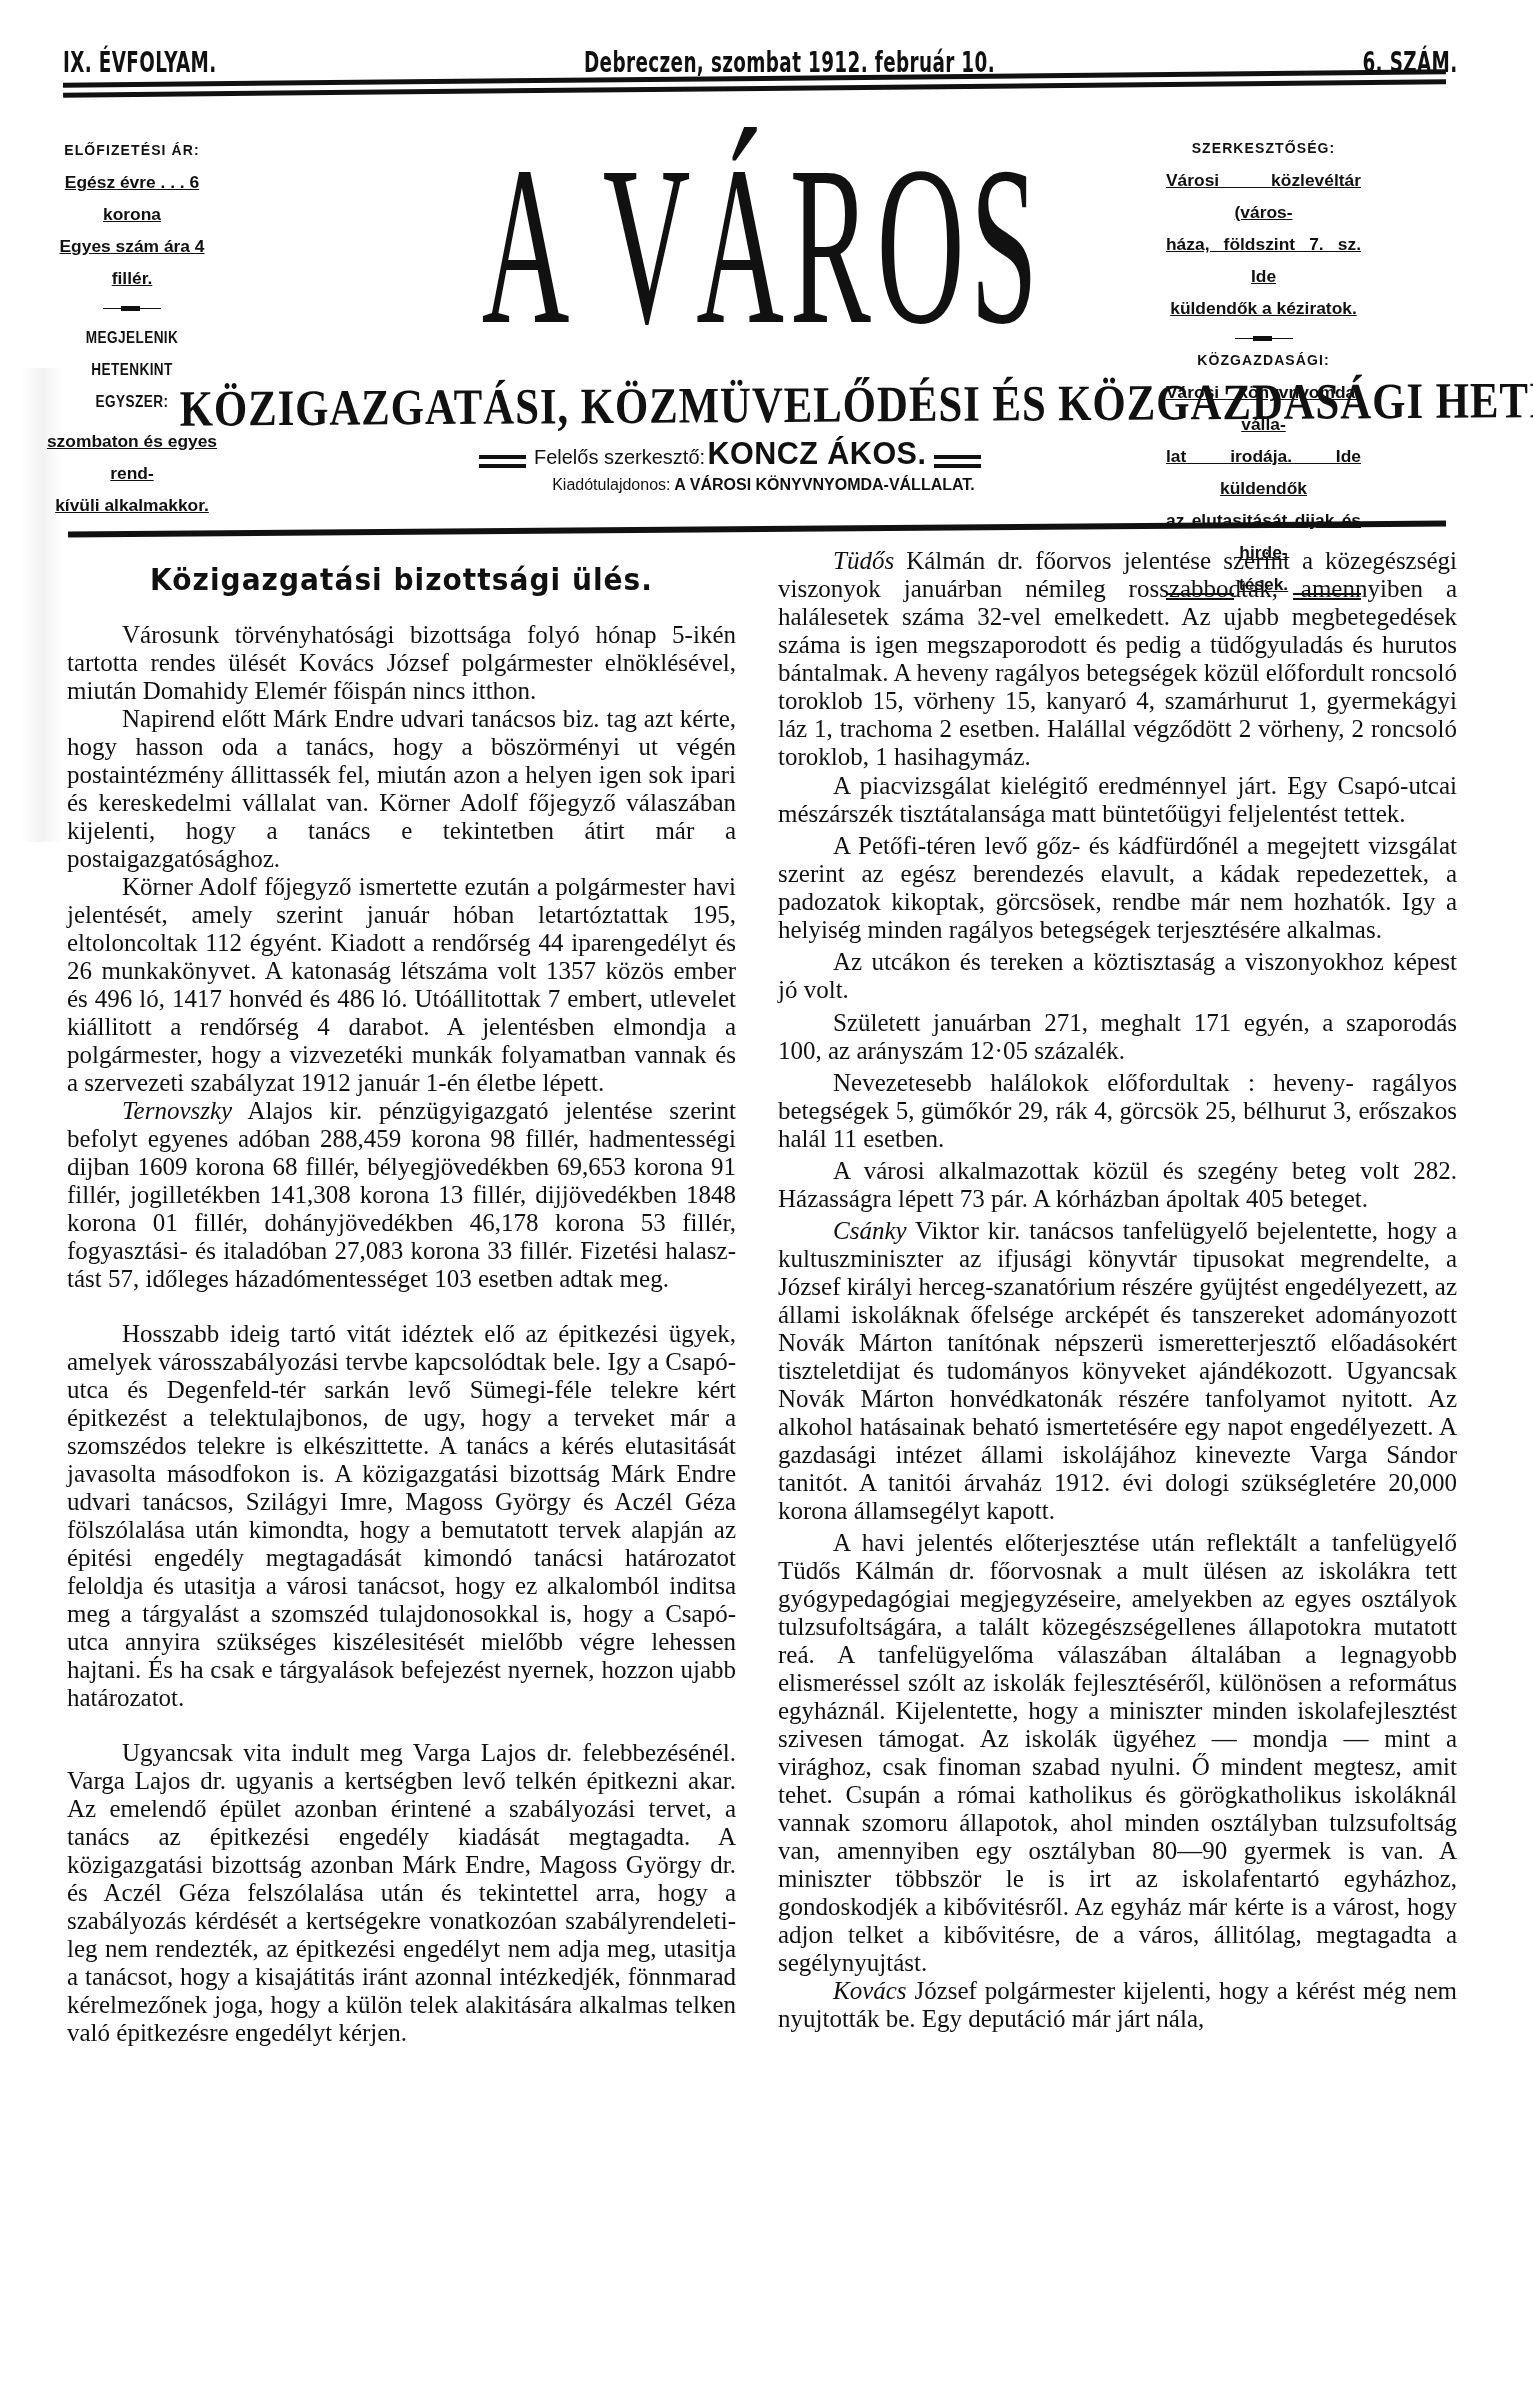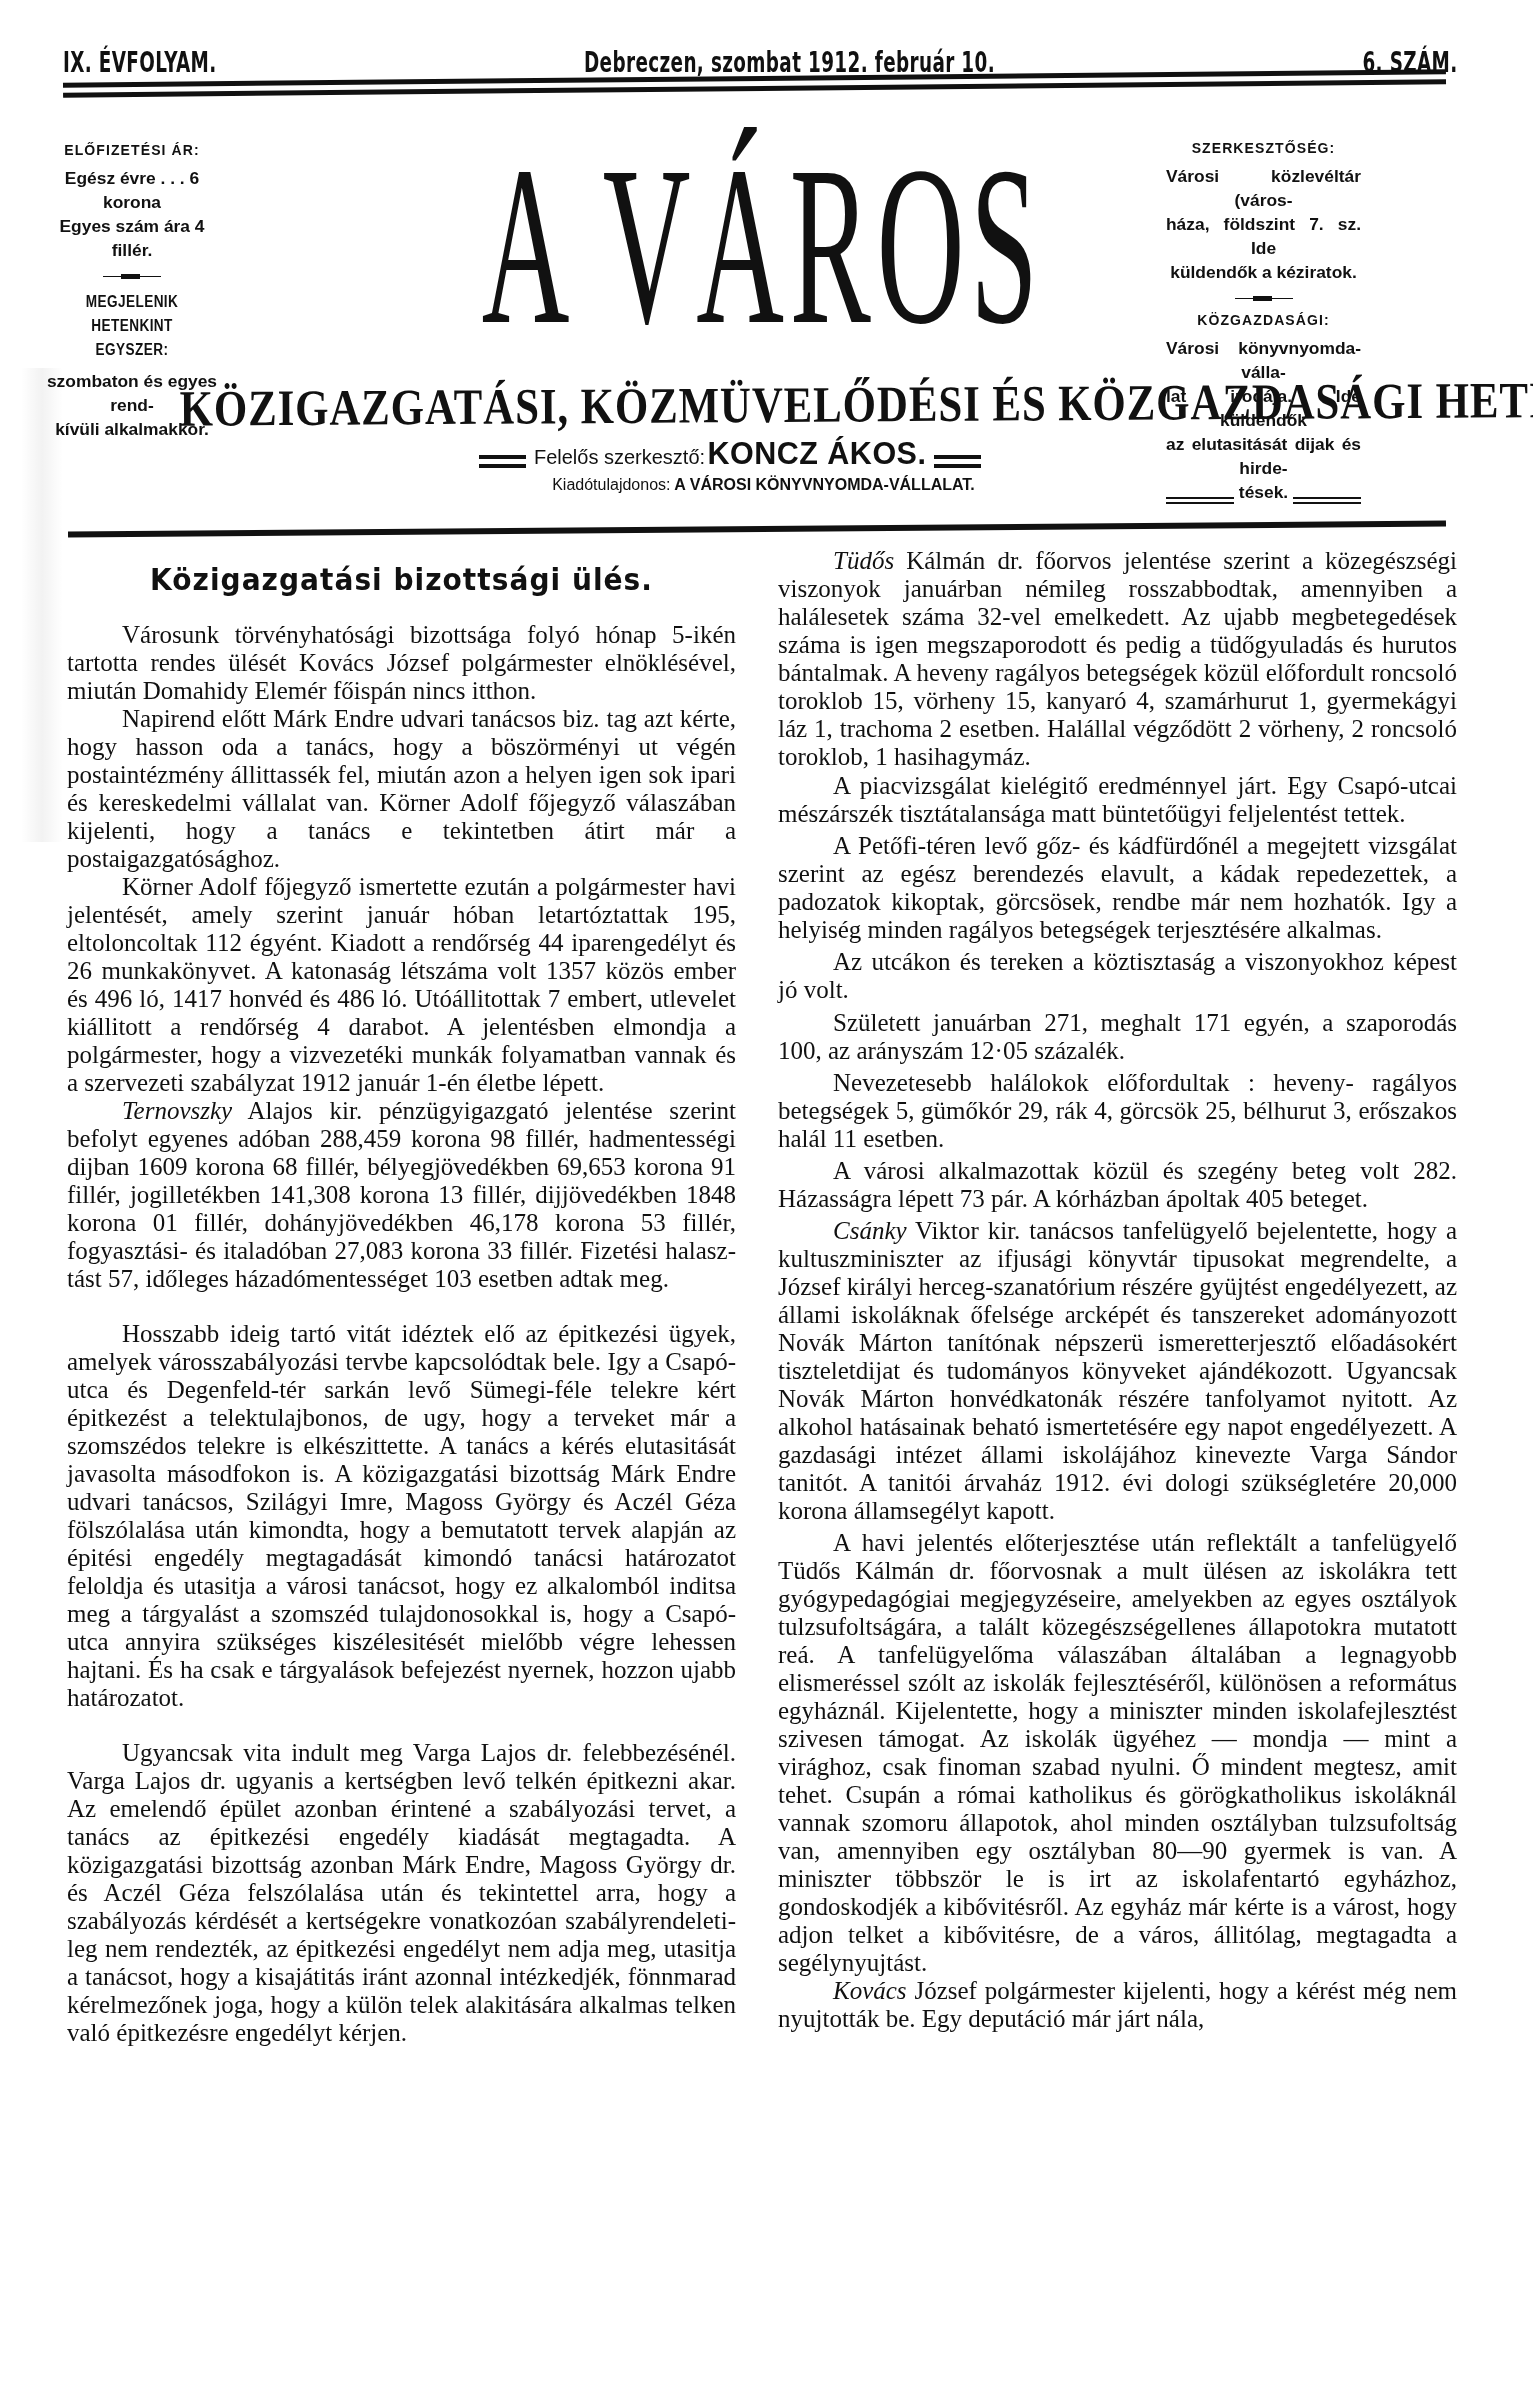--- a/index.html
+++ b/index.html
@@ -30,21 +30,21 @@
     transform: rotate(-0.55deg);
   }
 
   
   .sidebox {
     position: absolute; text-align: center;
     font-family: "Liberation Sans", "DejaVu Sans", sans-serif;
     font-weight: bold;
   }
   .sidebox .head { font-size: 14px; letter-spacing: 1.1px; margin-bottom: 8.4px; }
-  .sidebox .line { font-size: 17.4px; line-height: 24px; }
+  .sidebox .line { font-size: 17.4px; line-height: 32px; text-decoration: underline; }
   .sidebox .cond { font-size: 16px; letter-spacing: 0.5px; transform: scaleX(0.85); display: inline-block; }
   .ornament {
     margin: 13.7px auto 9.5px; width: 58px; height: 3.2px; position: relative;
     border-top: 1.1px solid #111;
   }
   .ornament::after {
     content: ""; position: absolute; left: 18.4px; top: -2.6px; width: 19px; height: 4.2px; background: #111;
   }
   .left-box { left: 45px; top: 142px; width: 174px; }
   .right-box { left: 1166px; top: 140px; width: 195px; }

